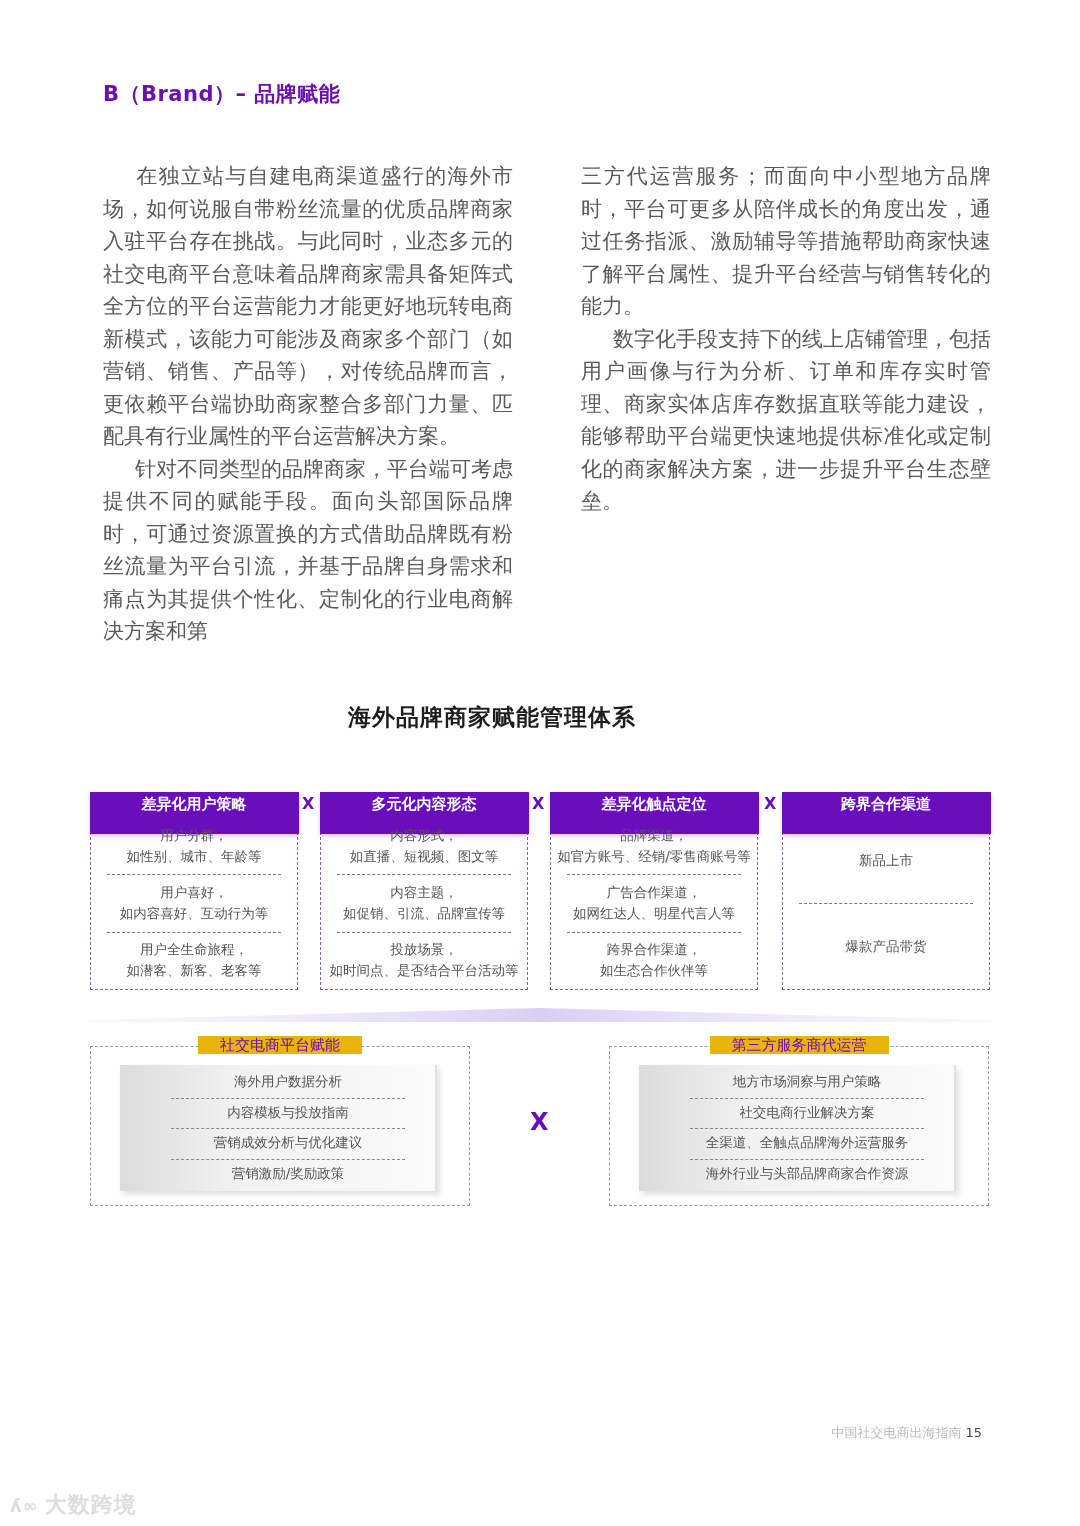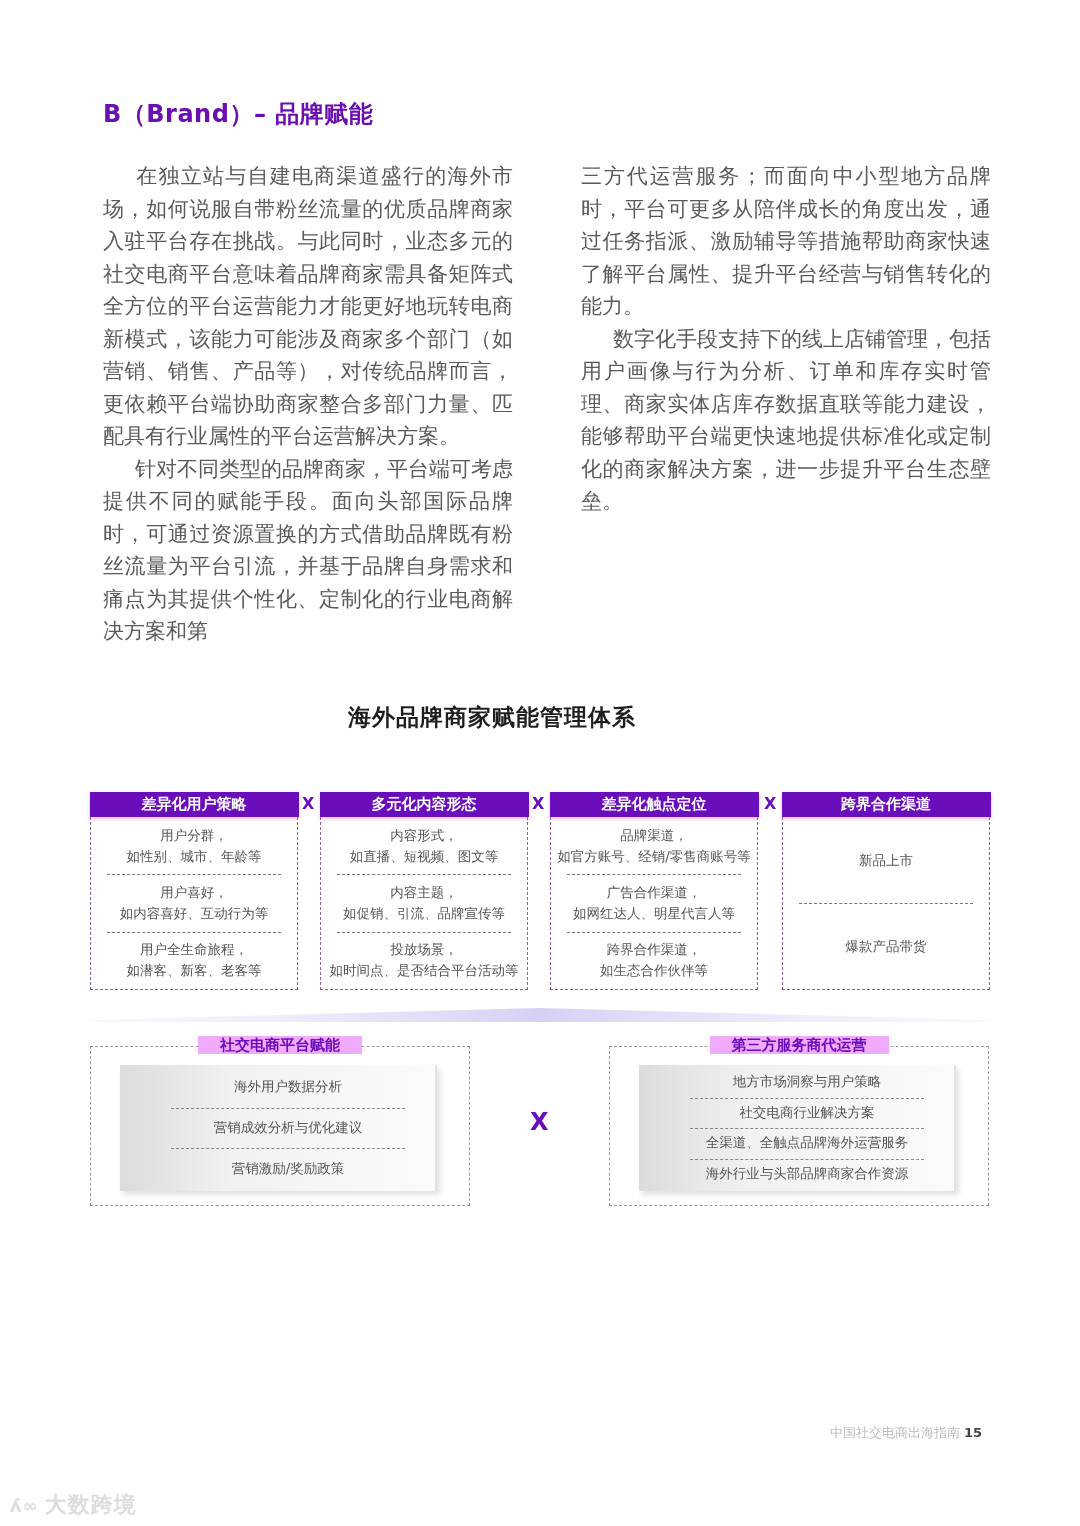--- a/index.html
+++ b/index.html
@@ -1,49 +1,49 @@
 <!DOCTYPE html>
 <html><head>
 <meta charset="utf-8">
 <style>
   * { box-sizing: border-box; margin: 0; padding: 0; }
   html, body { width: 1080px; height: 1526px; background: #ffffff; overflow: hidden; }
   body { position: relative; font-family: "DejaVu Sans", "Liberation Sans", sans-serif; color: #555; }
 
-  .section-title { position: absolute; left: 103px; top: 98px; font-size: 24px; font-weight: bold; color: #6b0fb0; letter-spacing: 0.5px; }
+  .section-title { position: absolute; left: 103px; top: 80px; font-size: 21px; font-weight: bold; color: #6b0fb0; letter-spacing: 0.5px; }
 
   .col { position: absolute; width: 410px; font-size: 21px; line-height: 32.5px; color: #5a5a5a; text-align: justify; }
   .col p { margin: 0; }
   .col p.gap { }
   .col .indent { display: inline-block; width: 32px; }
   .col-left { left: 103px; top: 160px; }
   .col-right { left: 581px; top: 160px; }
 
   .diagram-title { position: absolute; left: 0; width: 984px; top: 702px; text-align: center; font-size: 23px; font-weight: bold; color: #1e1e1e; letter-spacing: 1px; }
 
   .top-box { position: absolute; top: 792px; width: 208px; height: 198px; border: 1.5px dashed #8a63b4; border-top: none; background: #fff; }
-  .top-box .hdr { position: absolute; left: -1.5px; right: -1.5px; top: 0; height: 25px; background: #6a0dbb; color: #fff; font-size: 15px; font-weight: bold; text-align: center; line-height: 25px; box-shadow: 0 2px 4px rgba(106,13,187,0.25); }
+  .top-box .hdr { position: absolute; left: -1.5px; right: -1.5px; top: 0; height: 42px; background: #6a0dbb; color: #fff; font-size: 15px; font-weight: bold; text-align: center; line-height: 25px; box-shadow: 0 2px 4px rgba(106,13,187,0.25); }
   .top-box .items { position: absolute; left: 0; right: 0; top: 25px; bottom: 0; display: flex; flex-direction: column; }
   .top-box .item { flex: 1; display: flex; flex-direction: column; justify-content: center; align-items: center; font-size: 13.5px; line-height: 21px; color: #555; text-align: center; white-space: nowrap; position: relative; }
   .top-box .item + .item::before { content: ""; position: absolute; top: 0; left: 16px; right: 16px; border-top: 1px dashed #777; }
 
   .x-mark { position: absolute; font-size: 16px; color: #6a0dbb; font-weight: bold; line-height: 1; }
   .x-big { font-size: 24px; }
 
   .wedge { position: absolute; left: 90px; top: 1006px; width: 900px; height: 16px; }
 
   .bottom-outer { position: absolute; top: 1046px; width: 380px; height: 160px; border: 1px dashed #9a9a9a; }
   .bottom-title { position: absolute; top: -12px; left: 0; right: 0; text-align: center; }
-  .bottom-title span { background: #f0abfc; padding: 0 22px; font-size: 15px; font-weight: bold; color: #6a0dbb; }
+  .bottom-title span { background: #eab308; padding: 0 22px; font-size: 15px; font-weight: normal; color: #6a0dbb; }
   .bottom-inner { position: absolute; top: 18px; left: 29px; width: 317px; height: 126px; background: linear-gradient(90deg, #dcdcdc 0%, #f1f1f1 35%, #fbfbfb 100%); box-shadow: 3px 4px 6px rgba(0,0,0,0.12); border-right: 2px solid #e2e2e2; display: flex; flex-direction: column; padding: 2px 0; }
   .bottom-inner .row { flex: 1; display: flex; align-items: center; justify-content: center; font-size: 13.5px; color: #555; position: relative; margin-left: 21px; }
   .bottom-inner .row + .row::before { content: ""; position: absolute; top: 0; left: 30px; right: 30px; border-top: 1px dashed #888; }
 
   .footer { position: absolute; right: 98px; top: 1424px; font-size: 13px; color: #bbb; }
-  .footer .num { color: #444; margin-left: 4px; font-weight: bold; }
+  .footer .num { color: #444; margin-left: 4px; }
   .watermark { position: absolute; left: 10px; top: 1490px; font-size: 22px; color: #ddd; font-weight: bold; letter-spacing: 1px; }
   .watermark .logo { font-size: 18px; margin-right: 6px; }
 </style>
 </head>
 <body>
 
 <div class="section-title">B（Brand）– 品牌赋能</div>
 
 <div class="col col-left">
   <p><span class="indent"></span><span>在独立站与自建电商渠道盛行的海外市场，如何说服自带粉丝流量的优质品牌商家入驻平台存在挑战。与此同时，业态多元的社交电商平台意味着品牌商家需具备矩阵式全方位的平台运营能力才能更好地玩转电商新模式，该能力可能涉及商家多个部门（如营销、销售、产品等），对传统品牌而言，更依赖平台端协助商家整合多部门力量、匹配具有行业属性的平台运营解决方案。</span></p>
@@ -134,20 +134,21 @@
       <stop offset="1" stop-color="#ece8f8" stop-opacity="0.3"></stop>
     </linearGradient>
   </defs>
   <polygon points="0,14 450,2 900,14 900,16 0,16" fill="url(#wg)"></polygon>
 </svg>
 
 <div class="bottom-outer" style="left:90px;">
   <div class="bottom-title"><span>社交电商平台赋能</span></div>
   <div class="bottom-inner">
     <div class="row">海外用户数据分析</div>
+    <div class="row">内容模板与投放指南</div>
     <div class="row">营销成效分析与优化建议</div>
     <div class="row">营销激励/奖励政策</div>
   </div>
 </div>
 
 <div class="x-mark x-big" style="left:530px; top:1110px;">X</div>
 
 <div class="bottom-outer" style="left:609px;">
   <div class="bottom-title"><span>第三方服务商代运营</span></div>
   <div class="bottom-inner">

